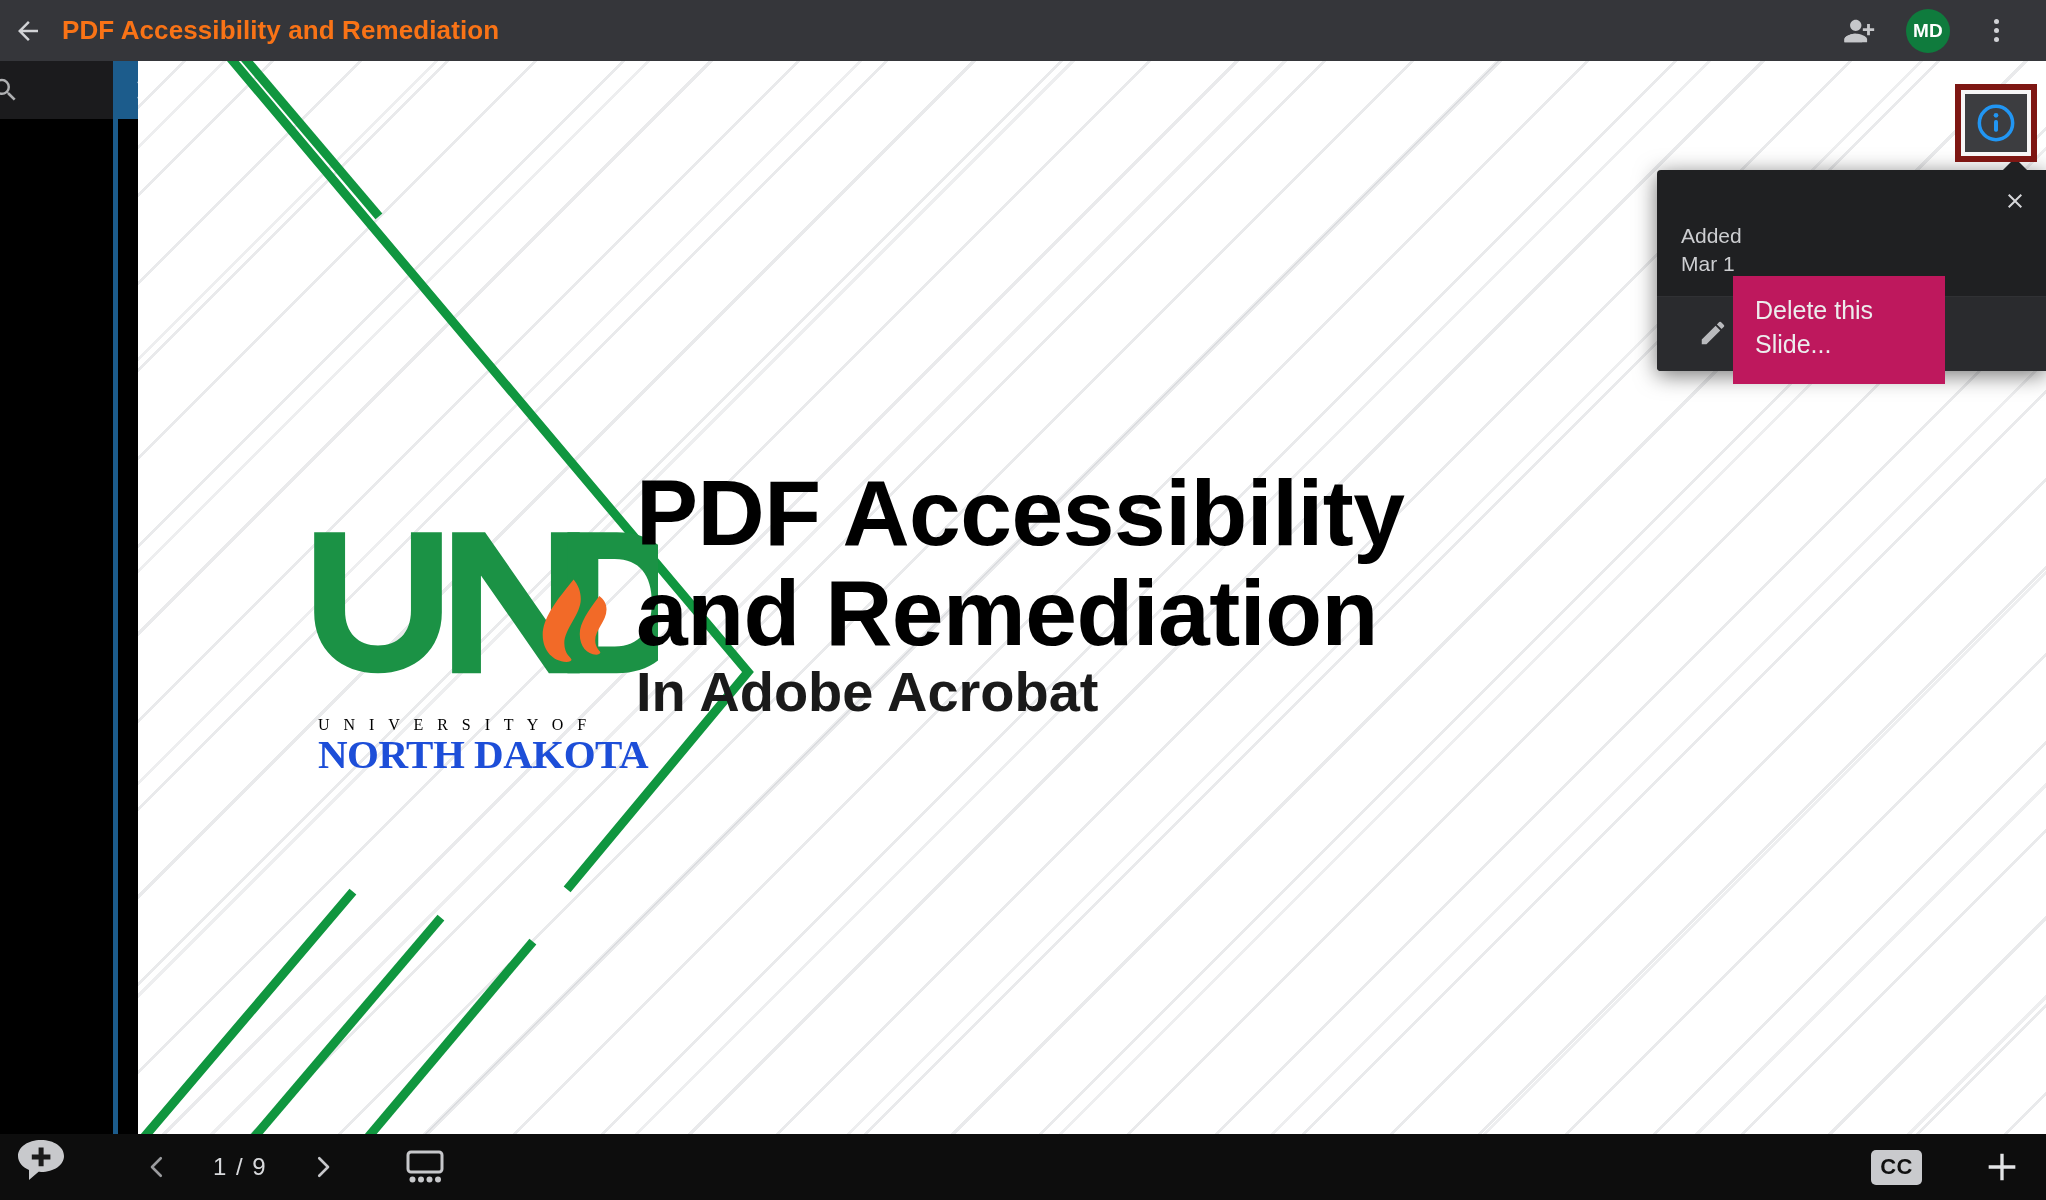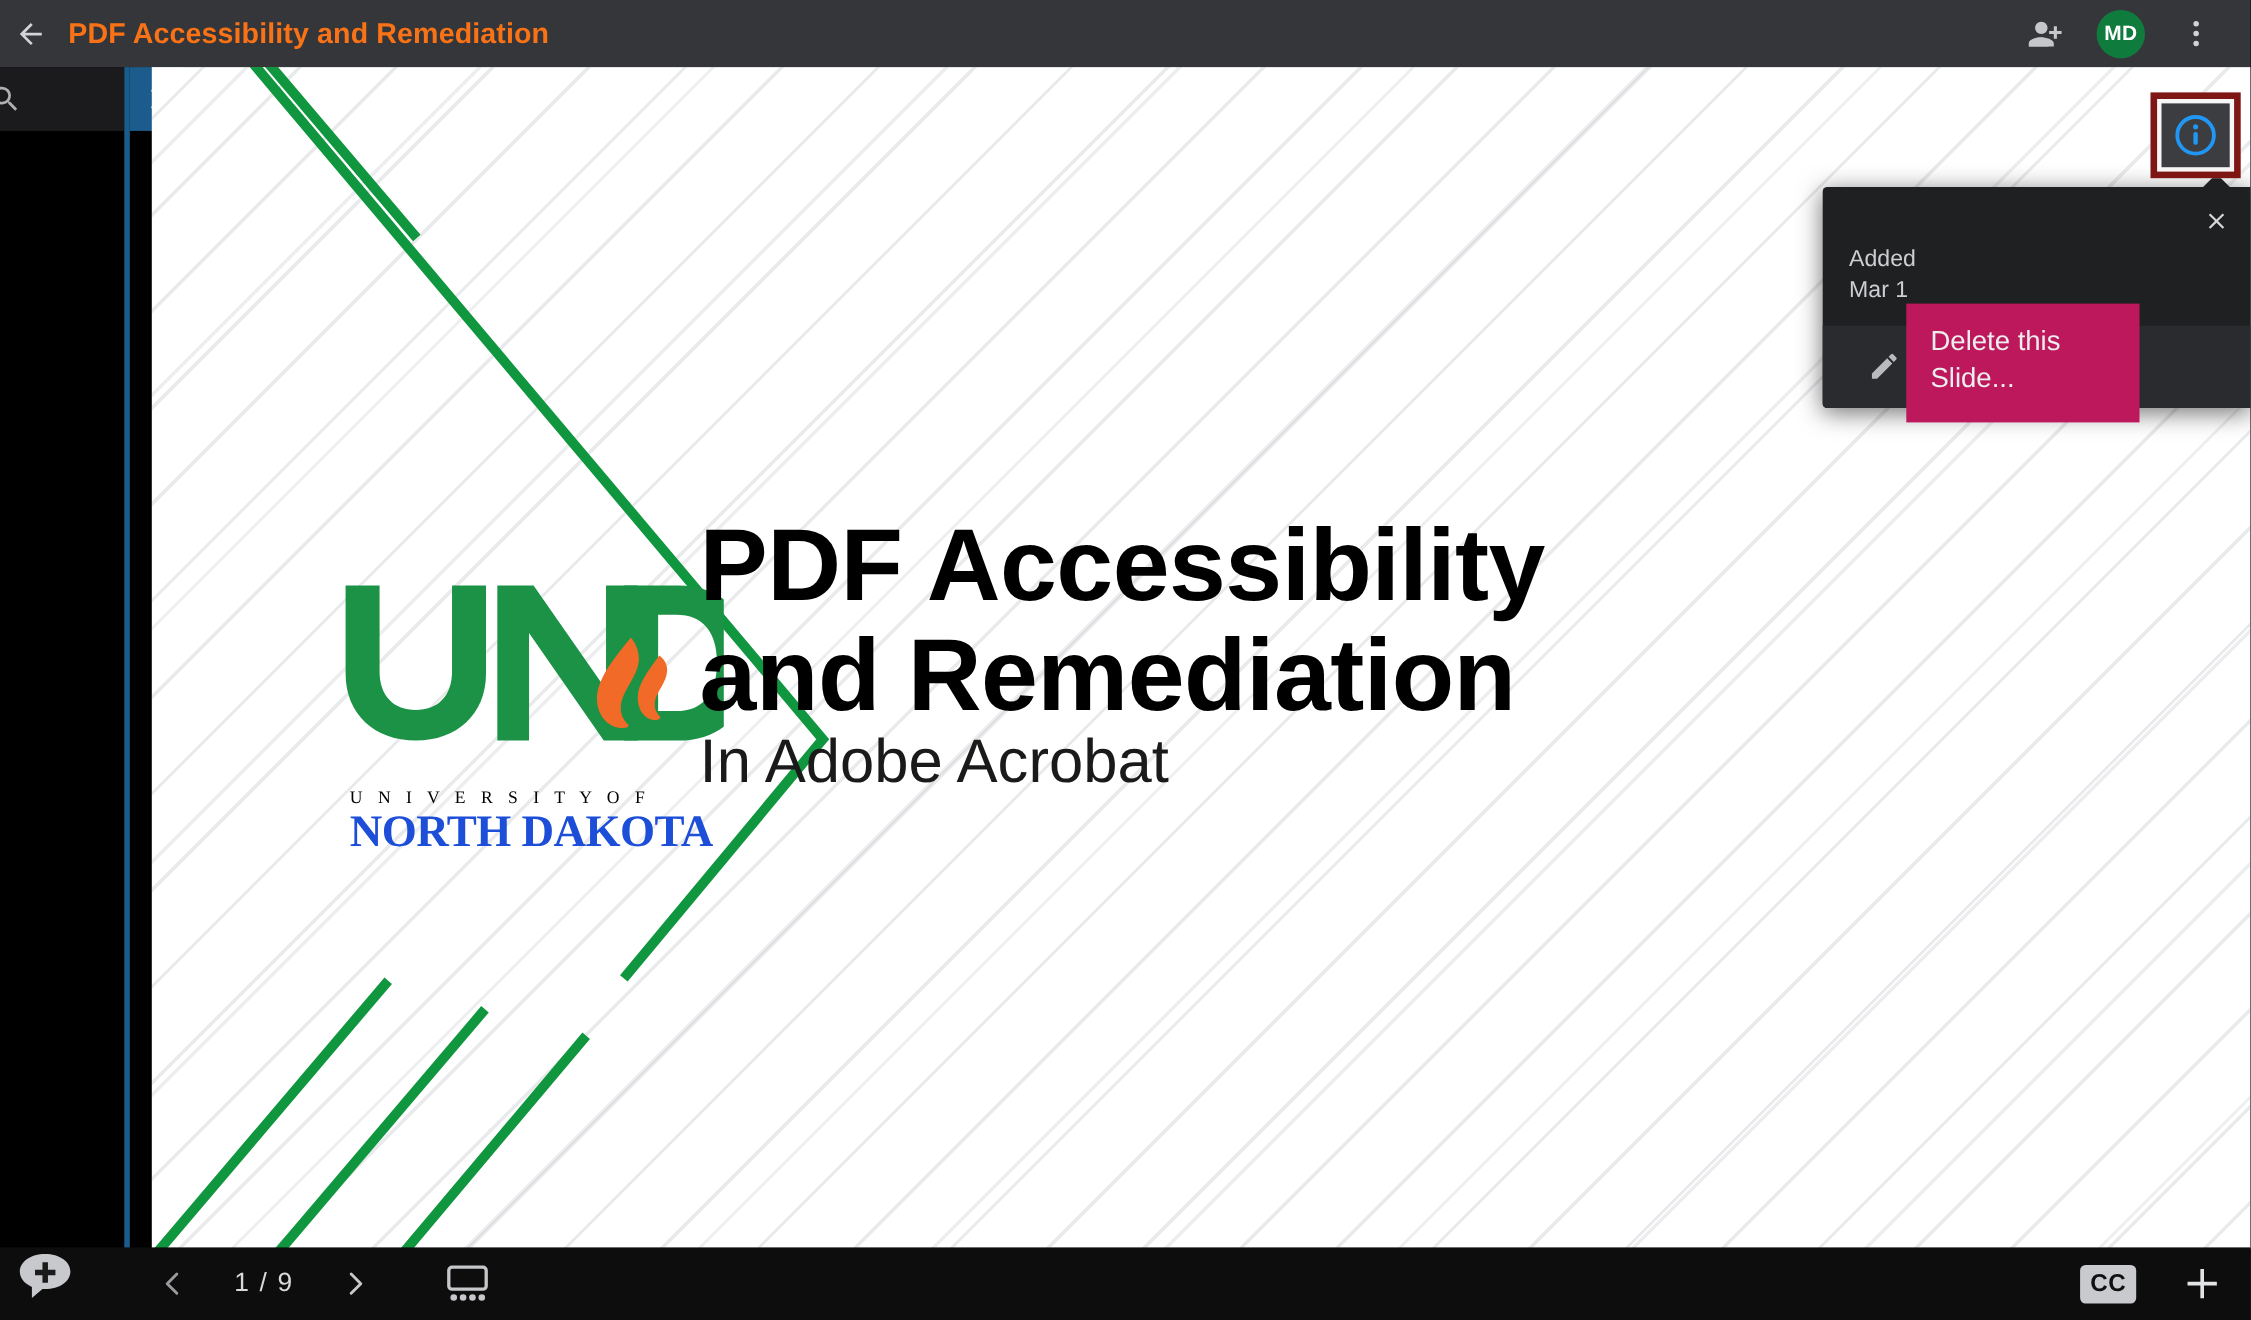--- a/index.html
+++ b/index.html
@@ -87,21 +87,21 @@
   }
   .deco { position: absolute; inset: 0; }
 
   .slide-title {
     position: absolute; left: 498px; top: 402px; width: 1340px;
     font-size: 93px; font-weight: bold; line-height: 1.08;
     letter-spacing: -0.5px;
   }
   .slide-subtitle {
     position: absolute; left: 498px; top: 600px;
-    font-size: 56px; line-height: 1.1;
+    font-size: 56px; line-height: 1.1; font-weight: bold;
   }
 
   .und-logo { position: absolute; left: 170px; top: 465px; width: 350px; }
   .und-word { font-family: "Liberation Serif", serif; }
 
   
   .bottombar {
     position: absolute; left: 0; bottom: 0; width: 2046px; height: 66px;
     background: #0d0d0d; display: flex; align-items: center;
   }
@@ -109,21 +109,21 @@
     position: absolute; left: 12px; bottom: 14px; width: 60px; height: 52px;
     cursor: pointer;
   }
   .nav-group {
     position: absolute; left: 130px; bottom: 0; height: 66px;
     display: flex; align-items: center; gap: 23px;
   }
   .nav-arrow { width: 54px; height: 66px; display:flex; align-items:center; justify-content:center; cursor:pointer; }
   .page-indicator { color: #d8d9dc; font-size: 24px; letter-spacing: 1.5px; min-width: 66px; text-align: center; }
   .grid-view-btn { width: 60px; height: 66px; display:flex; align-items:center; justify-content:center; margin-left: 22px; cursor: pointer; }
-  .br-group { position: absolute; right: 18px; bottom: 0; height: 66px; display: flex; align-items: center; gap: 34px; }
+  .br-group { position: absolute; right: 18px; bottom: 0; height: 66px; display: flex; align-items: center; gap: 54px; }
   .cc-badge {
     background: #c9cacd; color: #101010; font-size: 22px; font-weight: bold;
     border-radius: 5px; padding: 4px 9px 5px 9px; letter-spacing: .5px; cursor: pointer;
   }
   .plus-btn { width: 52px; height: 52px; display:flex; align-items:center; justify-content:center; cursor:pointer; }
 
   
   .thumb-btn {
     position: absolute; left: 1955px; top: 84px; width: 82px; height: 78px;
     border: 6px solid #7e1713; background: #f6f6f6; cursor: pointer; z-index: 40;

